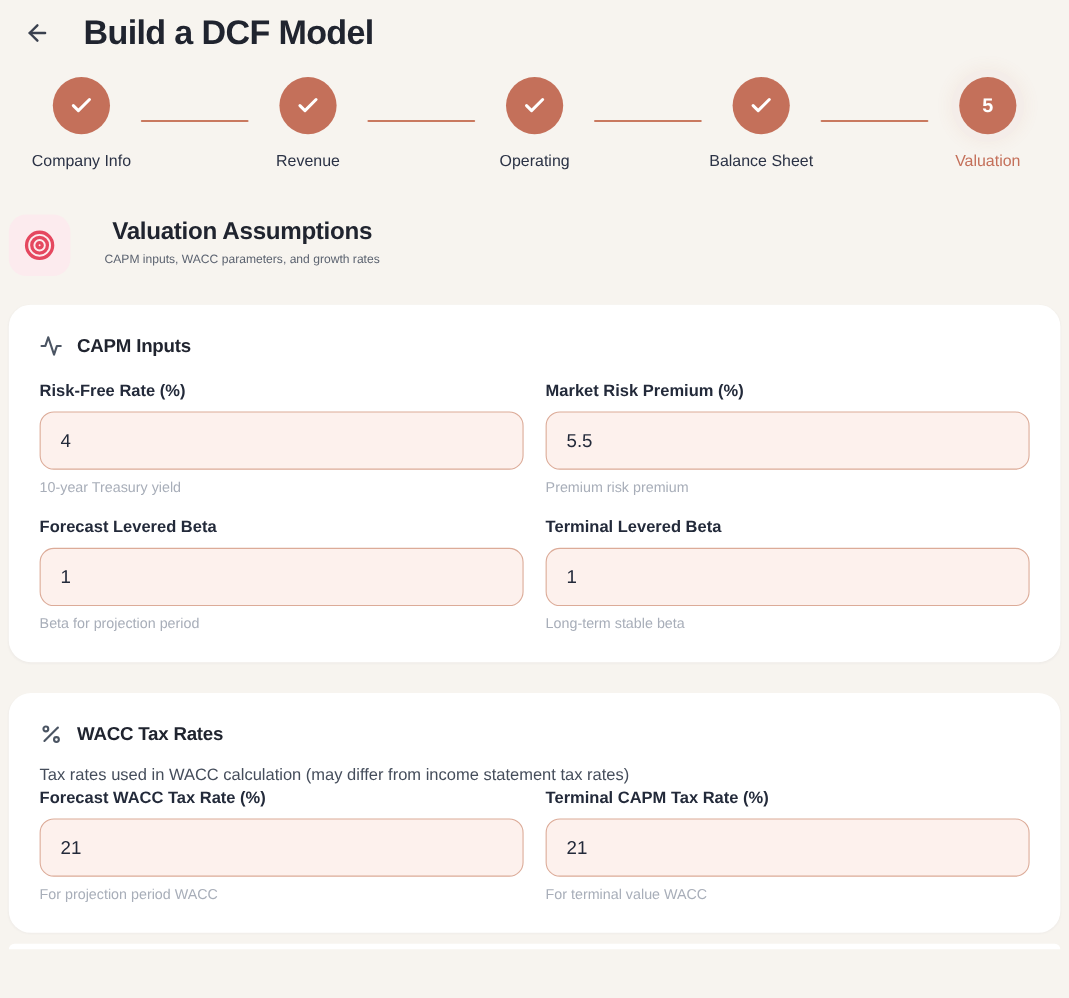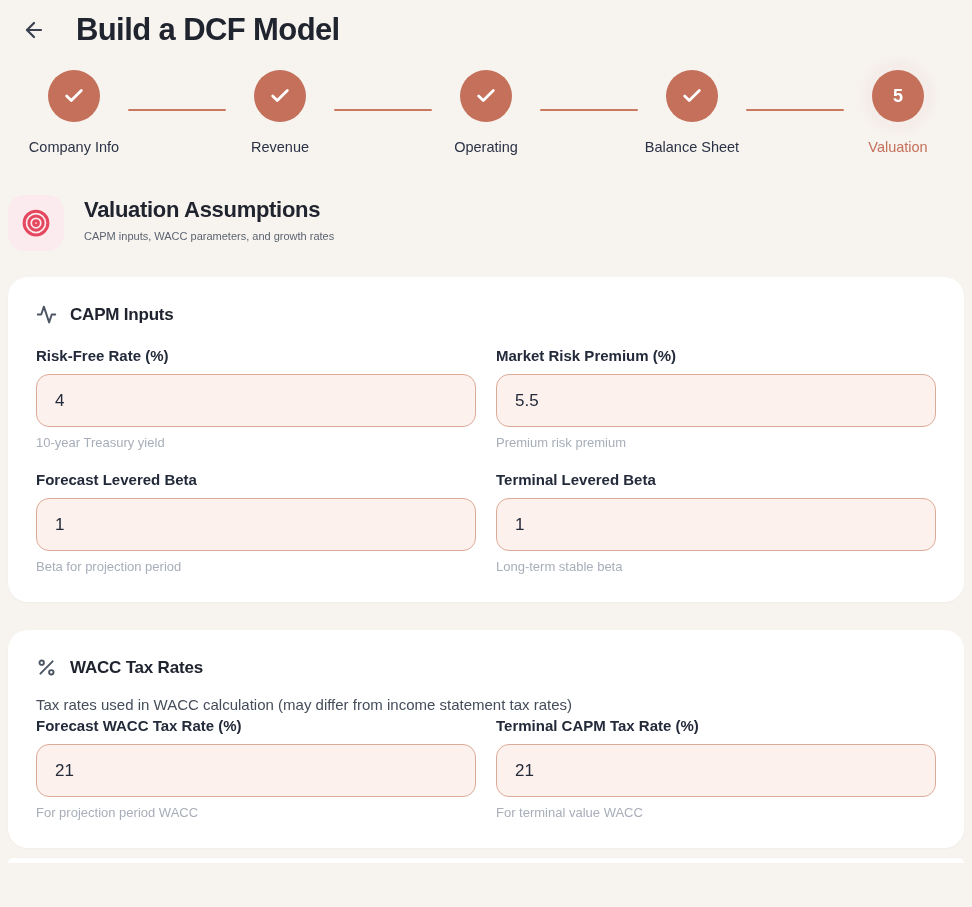--- a/index.html
+++ b/index.html
@@ -25,21 +25,21 @@
   }
   .step.active .step-circle {
     box-shadow:0 0 0 7px #f4ede9, 0 0 14px 10px rgba(196,112,90,0.06);
     font-size:18px; font-weight:700;
   }
   .step-label { margin-top:17px; font-size:14.5px; font-weight:500; color:#2b3245; white-space:nowrap; }
   .step.active .step-label { color:#c4705a; }
   .connector { flex:1; height:2px; background:#c9795f; margin-top:39px; margin-left:-6px; margin-right:-6px; border-radius:1px; }
 
   
-  .section-head { display:flex; align-items:flex-start; gap:20px; margin:40px 8px 0 8px; }
+  .section-head { display:flex; align-items:flex-start; gap:31px; margin:40px 8px 0 8px;text-align:center; }
   .section-icon {
     width:56px; height:56px; border-radius:16px; background:#fcebee;
     display:flex; align-items:center; justify-content:center; flex-shrink:0;
   }
   .section-title { font-size:22px; font-weight:800; letter-spacing:-0.3px; color:#20242f; margin-top:2px; }
   .section-sub { font-size:11px; color:#5c6370; margin-top:7px; }
 
   
   .card {
     background:#fff; border-radius:20px; margin:26px 8px 0 8px;

